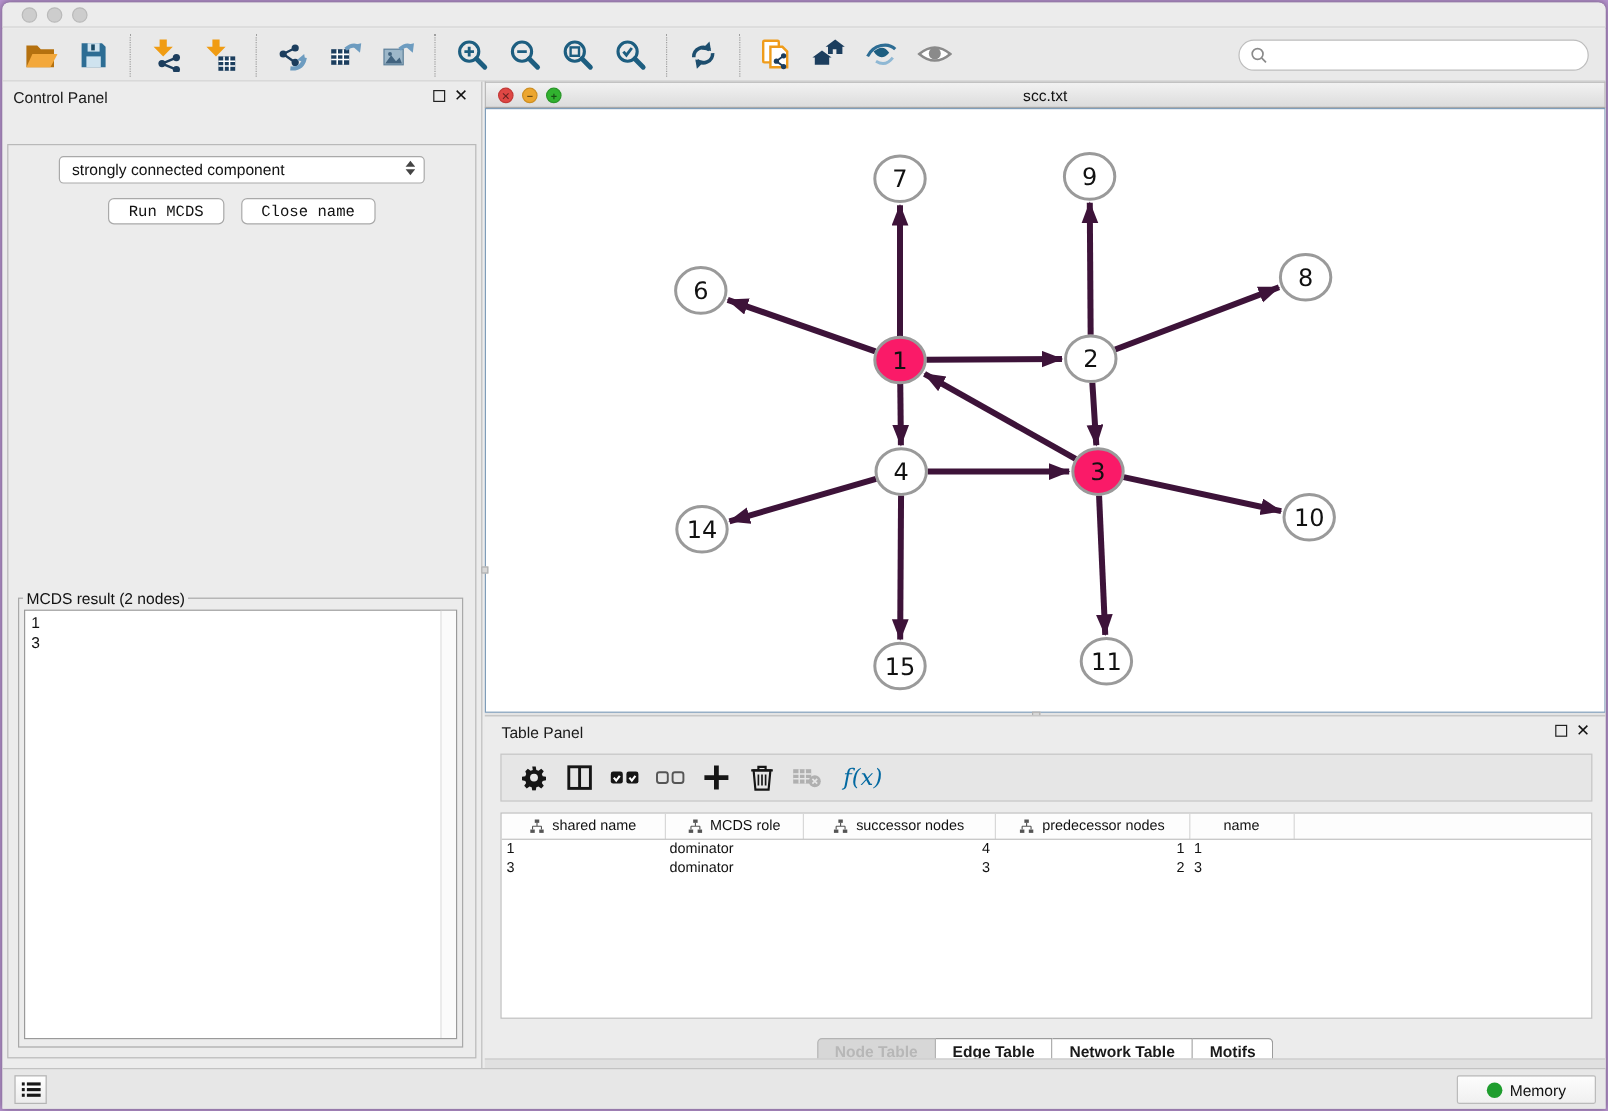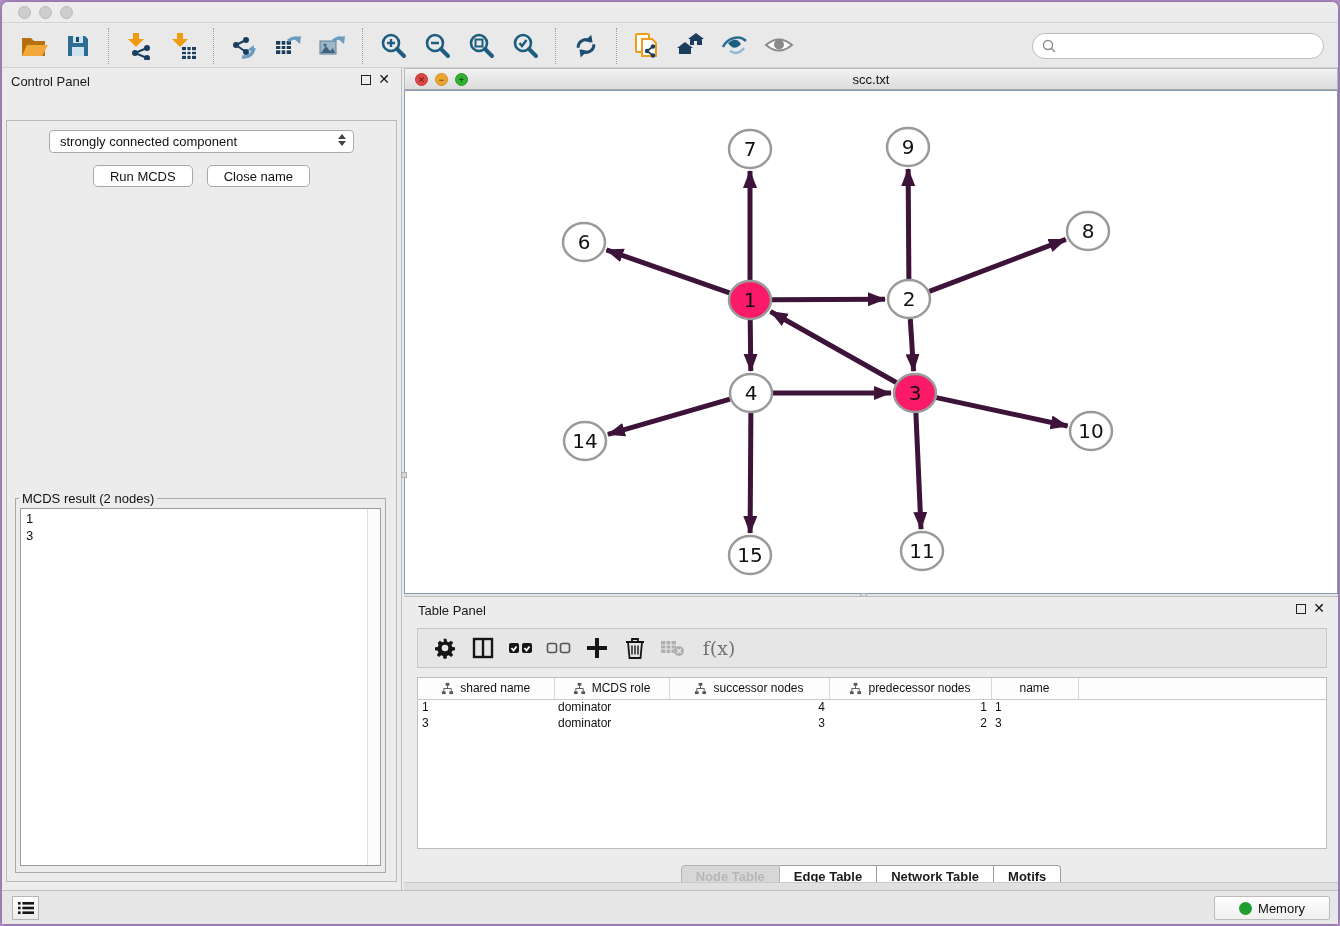--- a/index.html
+++ b/index.html
@@ -36,21 +36,21 @@
   .tab:first-child { border-left:1px solid #9c9c9c; border-radius:4px 0 0 4px; }
   .tab.last { border-radius:0 4px 4px 0; }
   .tab.active { background:#d7d7d7; color:#b7b7b7; border-color:#b3b3b3; }
   .cp-body { position:absolute; left:4px; right:4px; top:52px; bottom:8px; border:1px solid #b9b9b9; background:#ececec; }
   .opt-label { margin-top:18px; text-align:center; font-size:13px; color:#111; }
   .cp-select { position:relative; margin:9px 42px 0 42px; height:23px; background:#fff; border:1px solid #a9a9a9; border-radius:4px; font-size:13px; line-height:21px; padding:0 22px 0 10px; color:#111; }
   .cp-select .spin { position:absolute; right:7px; top:3px; display:flex; flex-direction:column; gap:2px; }
   .cp-select .spin i { width:0; height:0; border-left:4px solid transparent; border-right:4px solid transparent; display:block; }
   .cp-select .spin .up { border-bottom:5px solid #444; }
   .cp-select .spin .dn { border-top:5px solid #444; }
-  .cp-btnrow { margin-top:12px; display:flex; justify-content:center; gap:14px; }
+  .cp-btnrow { margin-top:12px; display:flex; justify-content:center; gap:14px;font-family:Liberation Mono, monospace; }
   .cp-btn { height:22px; padding:0 16px; background:#fff; border:1px solid #a9a9a9; border-radius:5px; font-size:13px; color:#111; font-family:inherit; }
   .result-box { position:absolute; left:8px; right:10px; top:370px; bottom:8px; border:1px solid #a9a9a9; }
   .result-box legend { font-size:13px; padding:0 3px; margin-left:3px; color:#111; }
   .result-inner { position:absolute; left:4px; right:4px; top:2px; bottom:6px; background:#fff; border:1px solid #9a9a9a; }
   .result-lines { padding:1px 5px; font-size:13px; line-height:17px; color:#111; }
   .result-scroll { position:absolute; right:0; top:0; bottom:0; width:13px; background:#fbfbfb; border-left:1px solid #e0e0e0; }
 
   
   .netwin { position:absolute; left:402px; right:0; top:0; height:528px; background:#e4e4e4; }
   .net-titlebar { position:relative; height:22px; background:linear-gradient(#f2f2f2,#dcdcdc); border:1px solid #b9b9b9; border-bottom:1px solid #a8a8a8; }
@@ -63,21 +63,21 @@
   .canvas { position:absolute; left:0; top:22px; right:0; bottom:2px; background:#fff; border:1px solid #7f9db9; }
   .canvas svg text { font-family:"DejaVu Sans",sans-serif; }
   .splitter-h { position:absolute; left:-3px; top:404px; width:6px; height:6px; background:#d7d7d7; border:1px solid #b0b0b0; }
   .splitter-v { position:absolute; left:456px; bottom:-3px; width:7px; height:6px; background:#d7d7d7; border:1px solid #b0b0b0; }
 
   
   .tpanel { position:absolute; left:402px; right:0; top:528px; bottom:0; background:#ececec; border-top:1px solid #bdbdbd; }
   .tpanel .wm-float { right:32px; } .tpanel .wm-close { right:13px; }
   .tp-toolbar { position:absolute; left:13px; right:11px; top:31px; height:40px; background:#e6e6e6; border:1px solid #c6c6c6; display:flex; align-items:center; padding:0 8px; }
   .tp-icon { width:30px; height:30px; display:flex; align-items:center; justify-content:center; margin:0 4px; }
-  .fx { font-family:"DejaVu Serif",serif; font-size:19px; color:#737373;margin-left:12px; }
+  .fx { font-family:"DejaVu Serif",serif; font-style:italic; font-size:19px; color:#0369a1;margin-left:12px; }
   .tp-table { position:absolute; left:13px; right:11px; top:80px; height:172px; background:#fff; border:1px solid #bdbdbd; overflow:hidden; }
   table.grid { border-collapse:collapse; table-layout:fixed; width:100%; }
   table.grid th { height:21px; font-size:12px; font-weight:normal; color:#111; background:#fdfdfd; border-right:1px solid #d8d8d8; border-bottom:1px solid #c9c9c9; text-align:center; white-space:nowrap; overflow:hidden; }
   table.grid th .th-inner { display:flex; align-items:center; justify-content:center; gap:6px; }
   table.grid td { height:16px; font-size:12px; color:#111; white-space:nowrap; overflow:hidden; padding:0 4px; }
   td.al { text-align:left; padding-left:7px; } td.ar { text-align:right; padding-right:16px; }
   td.name-col { text-align:left; padding-left:13px; }
   .tp-tabs { position:absolute; left:0; right:0; top:268px; display:flex; justify-content:center; }
   .tp-tabs .tab { font-weight:bold; }
   .tp-resize { position:absolute; left:0; right:0; bottom:0; height:8px; background:#e0e0e0; border-top:1px solid #cacaca; }

